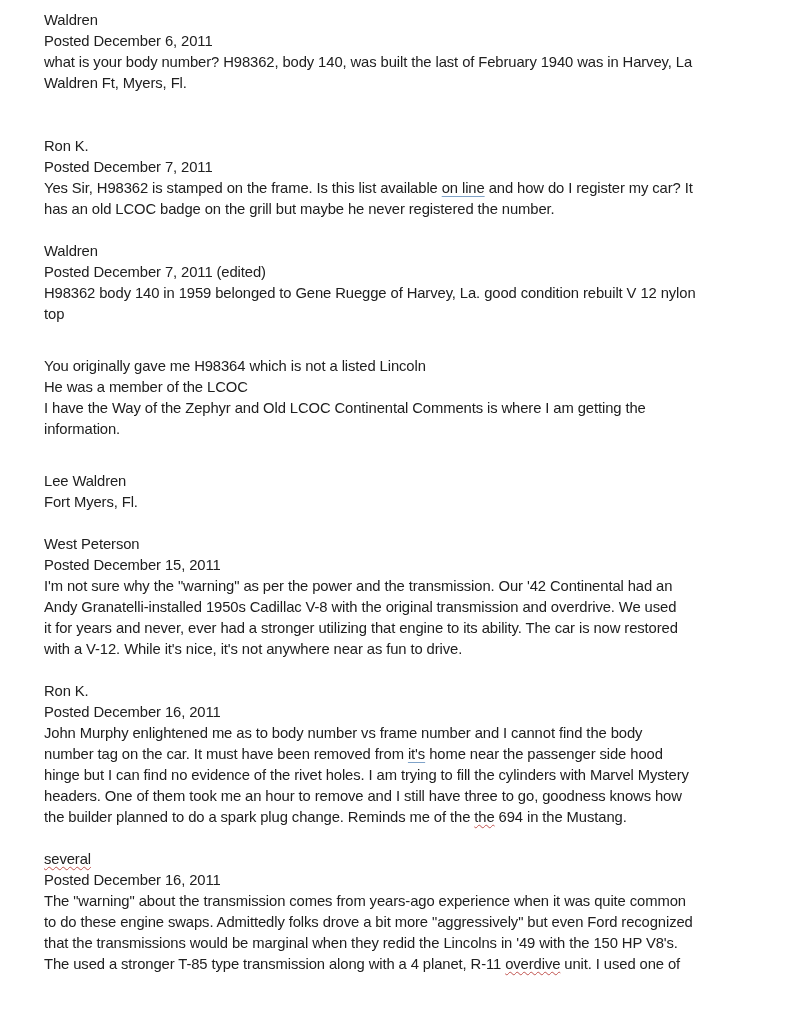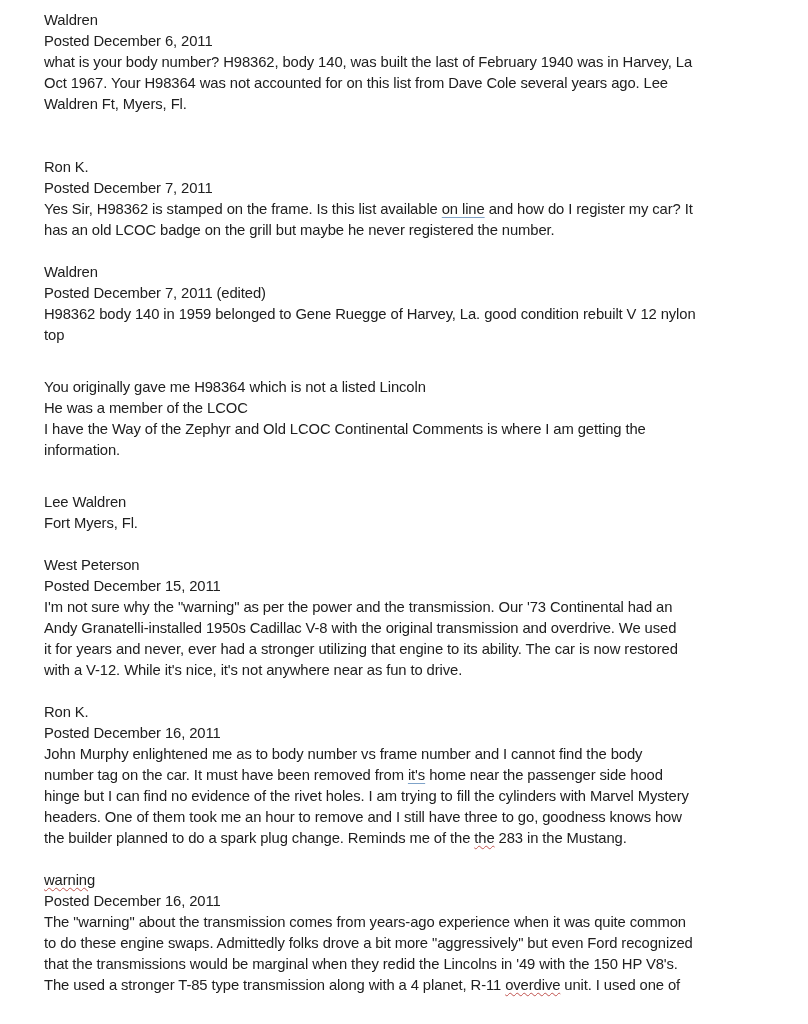--- a/index.html
+++ b/index.html
@@ -46,21 +46,20 @@
 </style>
 </head>
 <body>
 
 <main class="thread">
     <article class="post gap-lg">
       <div class="line"><span>Waldren</span></div>
       <div class="line">Posted December 6, 2011</div>
       <div class="body-block">
         <div class="line"><span>what is your body number? H98362, body 140, was built the last of February 1940 was in Harvey, La</span></div>
-        <div class="line"><span>Oct 1967. Your H98364 was not accounted for on this list from Dave Cole several years ago. Lee</span></div>
         <div class="line"><span>Waldren Ft, Myers, Fl.</span></div>
       </div>
     </article>
     <article class="post">
       <div class="line"><span>Ron K.</span></div>
       <div class="line">Posted December 7, 2011</div>
       <div class="body-block">
         <div class="line"><span>Yes Sir, H98362 is stamped on the frame. Is this list available </span><span class="m-grammar">on line</span><span> and how do I register my car? It</span></div>
         <div class="line"><span>has an old LCOC badge on the grill but maybe he never registered the number.</span></div>
       </div>
@@ -80,39 +79,39 @@
       </div>
       <div class="body-block follow">
         <div class="line"><span>Lee Waldren</span></div>
         <div class="line"><span>Fort Myers, Fl.</span></div>
       </div>
     </article>
     <article class="post">
       <div class="line"><span>West Peterson</span></div>
       <div class="line">Posted December 15, 2011</div>
       <div class="body-block">
-        <div class="line"><span>I'm not sure why the "warning" as per the power and the transmission. Our '73 Continental had an</span></div>
+        <div class="line"><span>I'm not sure why the "warning" as per the power and the transmission. Our '42 Continental had an</span></div>
         <div class="line"><span>Andy Granatelli-installed 1950s Cadillac V-8 with the original transmission and overdrive. We used</span></div>
         <div class="line"><span>it for years and never, ever had a stronger utilizing that engine to its ability. The car is now restored</span></div>
         <div class="line"><span>with a V-12. While it's nice, it's not anywhere near as fun to drive.</span></div>
       </div>
     </article>
     <article class="post">
       <div class="line"><span>Ron K.</span></div>
       <div class="line">Posted December 16, 2011</div>
       <div class="body-block">
         <div class="line"><span>John Murphy enlightened me as to body number vs frame number and I cannot find the body</span></div>
         <div class="line"><span>number tag on the car. It must have been removed from </span><span class="m-grammar">it's</span><span> home near the passenger side hood</span></div>
         <div class="line"><span>hinge but I can find no evidence of the rivet holes. I am trying to fill the cylinders with Marvel Mystery</span></div>
         <div class="line"><span>headers. One of them took me an hour to remove and I still have three to go, goodness knows how</span></div>
-        <div class="line"><span>the builder planned to do a spark plug change. Reminds me of the </span><span class="m-spell">the</span><span> 283 in the Mustang.</span></div>
+        <div class="line"><span>the builder planned to do a spark plug change. Reminds me of the </span><span class="m-spell">the</span><span> 694 in the Mustang.</span></div>
       </div>
     </article>
     <article class="post">
-      <div class="line"><span class="m-spell">warning</span></div>
+      <div class="line"><span class="m-spell">several</span></div>
       <div class="line">Posted December 16, 2011</div>
       <div class="body-block">
         <div class="line"><span>The "warning" about the transmission comes from years-ago experience when it was quite common</span></div>
         <div class="line"><span>to do these engine swaps. Admittedly folks drove a bit more "aggressively" but even Ford recognized</span></div>
         <div class="line"><span>that the transmissions would be marginal when they redid the Lincolns in '49 with the 150 HP V8's.</span></div>
         <div class="line"><span>The used a stronger T-85 type transmission along with a 4 planet, R-11 </span><span class="m-spell">overdive</span><span> unit. I used one of</span></div>
       </div>
     </article>
   </main>
 

